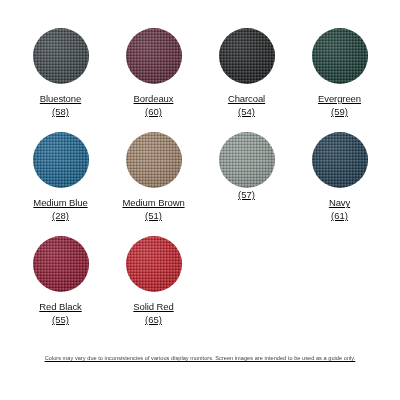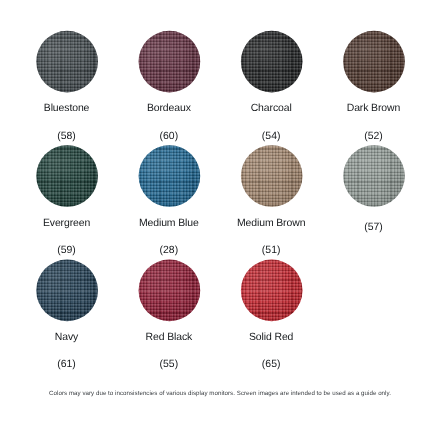--- a/index.html
+++ b/index.html
@@ -15,20 +15,21 @@
     overflow: hidden;
   }
   .chart {
     width: 400px;
     height: 400px;
     box-sizing: border-box;
     padding: 28px 14px 0 14px;
     display: flex;
     flex-direction: column;
     background: #ffffff;
+    text-decoration: underline;
   }
   .swatch-grid {
     display: grid;
     grid-template-columns: repeat(4, 1fr);
     grid-template-rows: repeat(3, 1fr);
     row-gap: 0px;
     column-gap: 0px;
     flex: 0 0 auto;
   }
   .swatch-cell {
@@ -90,21 +91,21 @@
   .swatch-name {
     margin-top: 9px;
     font-size: 9.5px;
     line-height: 12px;
     color: #16191c;
     text-align: center;
     letter-spacing: -0.1px;
     white-space: nowrap;
   }
   .swatch-code {
-    margin-top: 13px;
+    margin-top: 1px;
     font-size: 9.5px;
     line-height: 12px;
     color: #16191c;
     text-align: center;
   }
   .footer-note {
     margin-top: 14px;
     text-align: center;
     font-size: 5.6px;
     line-height: 8px;
@@ -138,27 +139,20 @@
 
 
     <div class="swatch-cell">
       <div class="disc-wrap">
         <div class="disc" style="background-color: rgb(29, 31, 32);"></div>
       </div>
       <div class="swatch-name">Charcoal</div>
       <div class="swatch-code">(54)</div>
     </div>
 
-    <div class="swatch-cell">
-      <div class="disc-wrap">
-        <div class="disc" style="background-color: rgb(74, 50, 40);"></div>
-      </div>
-      <div class="swatch-name">Dark Brown</div>
-      <div class="swatch-code">(52)</div>
-    </div>
 
     <div class="swatch-cell">
       <div class="disc-wrap">
         <div class="disc" style="background-color: rgb(23, 58, 51);"></div>
       </div>
       <div class="swatch-name">Evergreen</div>
       <div class="swatch-code">(59)</div>
     </div>
 
     <div class="swatch-cell">

